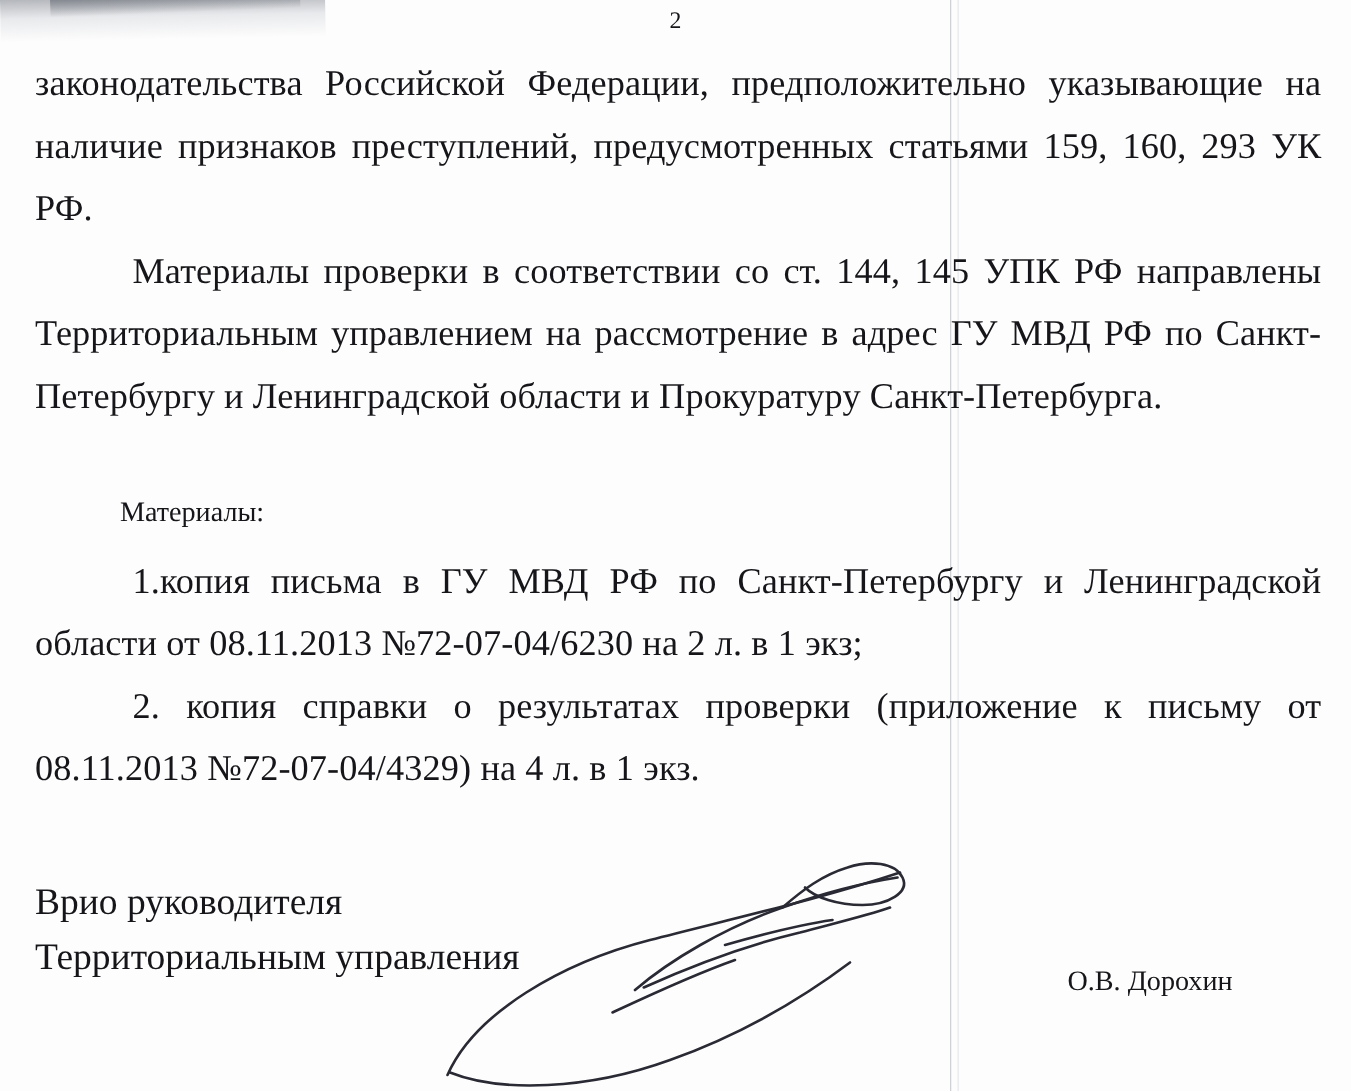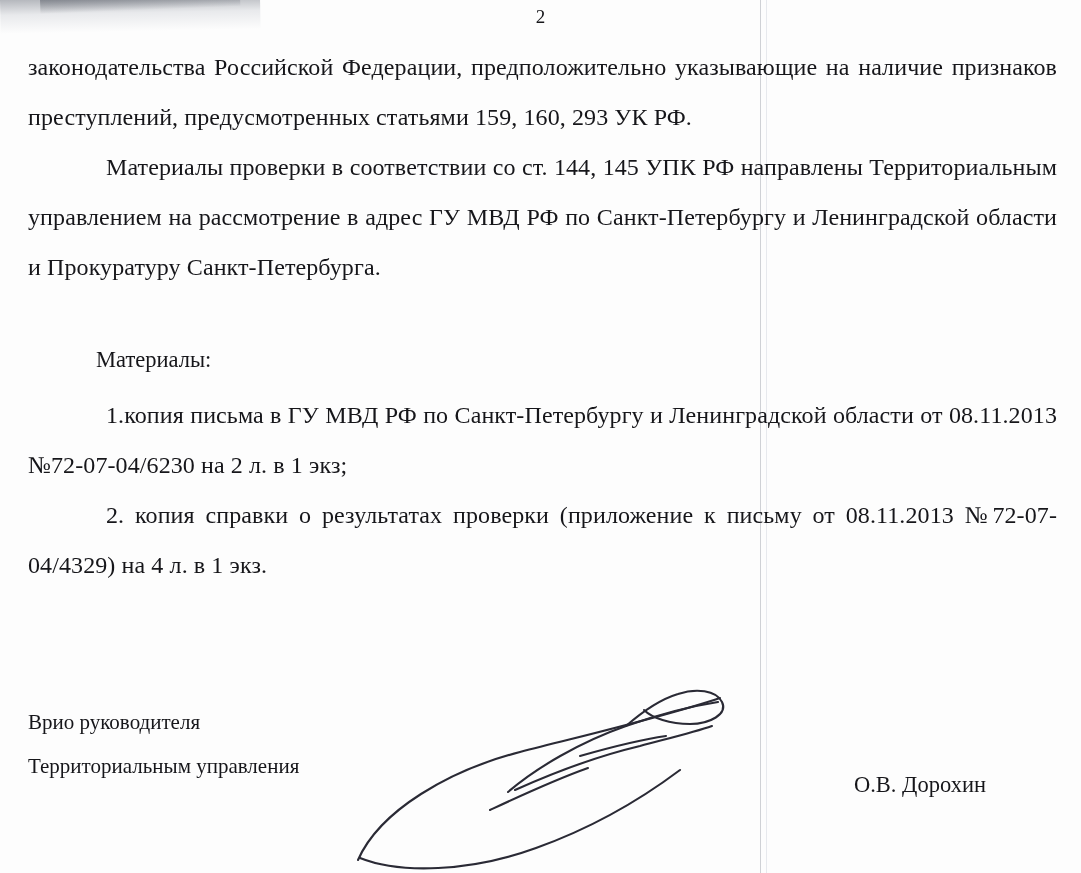--- a/index.html
+++ b/index.html
@@ -67,42 +67,42 @@
 
   .doc-body {
     position: absolute;
     left: 28px;
     right: 24px;
     top: 42px;
   }
 
   p.para {
     margin: 0 0 0 0;
-    font-size: 24px;
+    font-size: 29px;
     line-height: 50px;
     text-align: justify;
     text-justify: inter-word;
     letter-spacing: 0.1px;
   }
   p.para.indent { text-indent: 78px; font-family: Liberation Serif, serif; }
 
   .spacer-lg { height: 46px; }
   .spacer-sm { height: 8px; }
 
   .attach-title {
     font-size: 22.5px;
     line-height: 44px;
     margin-left: 68px;
   }
 
   .signature-block {
     position: absolute;
     left: 28px;
     top: 700px;
-    font-size: 21px;
+    font-size: 30px;
     line-height: 44px;
   }
   .signer-name {
     position: absolute;
     right: 95px;
     top: 772px;
     font-size: 22.5px;
   }
 
   .signature-scribble {

